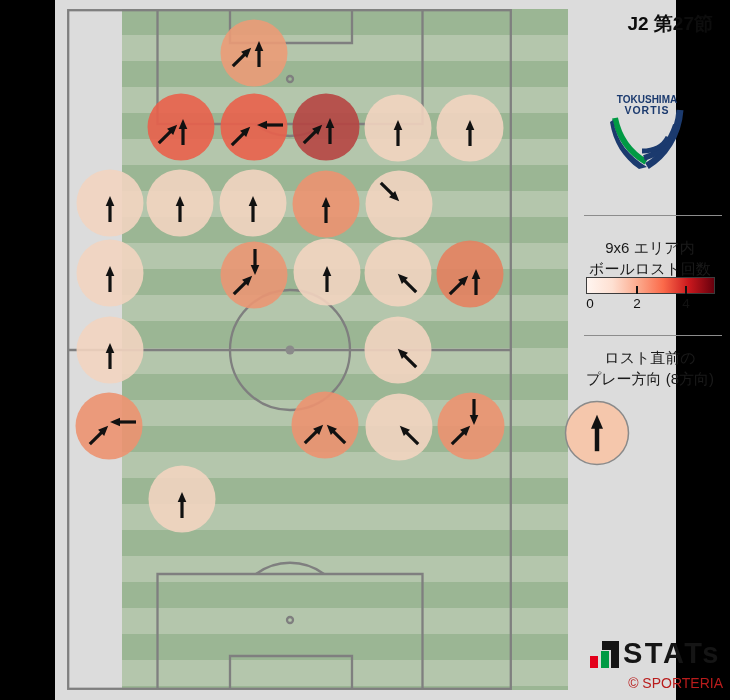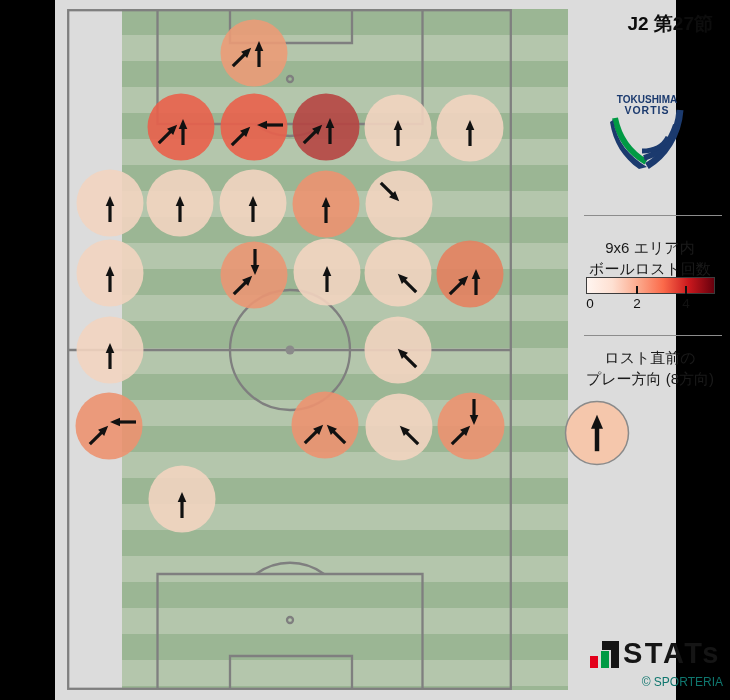--- a/index.html
+++ b/index.html
@@ -9,21 +9,21 @@
   #pitch{position:absolute;left:67px;top:9px;width:446px;height:681px;}
   #overlay{position:absolute;left:0;top:0;width:730px;height:700px;pointer-events:none;}
   .abs{position:absolute;}
   .title-block{left:500px;top:10px;width:158px;text-align:right;font-weight:bold;font-size:19px;line-height:27px;color:#0d0d0d;}
   .divider{height:1px;background:#8c8c8c;width:138px;left:529px;}
   .legend-text{left:505px;width:180px;text-align:center;font-size:15px;line-height:21px;color:#1a1a1a;}
   #gradient-bar{left:531px;top:277px;width:127px;height:15px;border:1px solid #3c3c3c;}
   .tickmark{width:2px;height:8px;background:#111;top:286px;}
   .ticklabel{top:296px;font-size:13.5px;color:#111;transform:translateX(-50%);}
   #stats-text{left:568px;top:637px;font-size:29px;font-weight:bold;letter-spacing:2.5px;color:#151515;}
-  #copyright{left:500px;top:675px;width:168px;text-align:right;font-size:12px;color:#0f766e;}
+  #copyright{left:500px;top:675px;width:168px;text-align:right;font-size:14px;color:#b91c1c;}
 </style>
 </head>
 <body>
 
 <div id="stage">
   <div id="content">
 
     <div id="pitch" style="background: repeating-linear-gradient(rgb(155, 182, 148) 0px, rgb(155, 182, 148) 26.04px, rgb(180, 198, 172) 26.04px, rgb(180, 198, 172) 52.08px);"></div>
 
     <div class="abs title-block">

